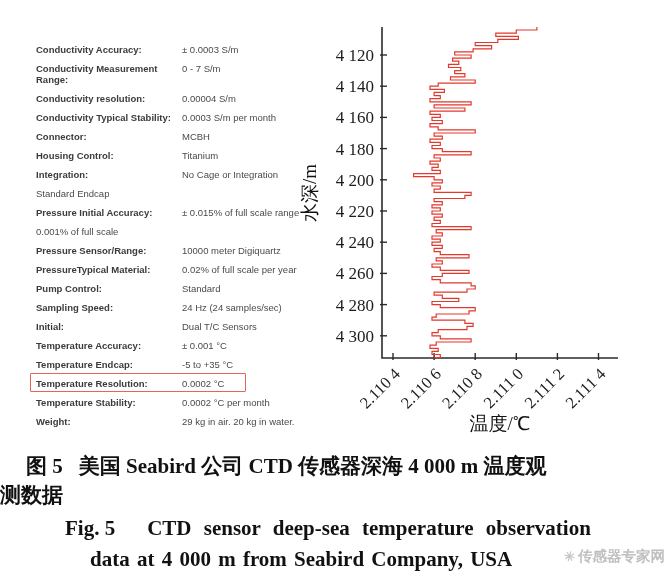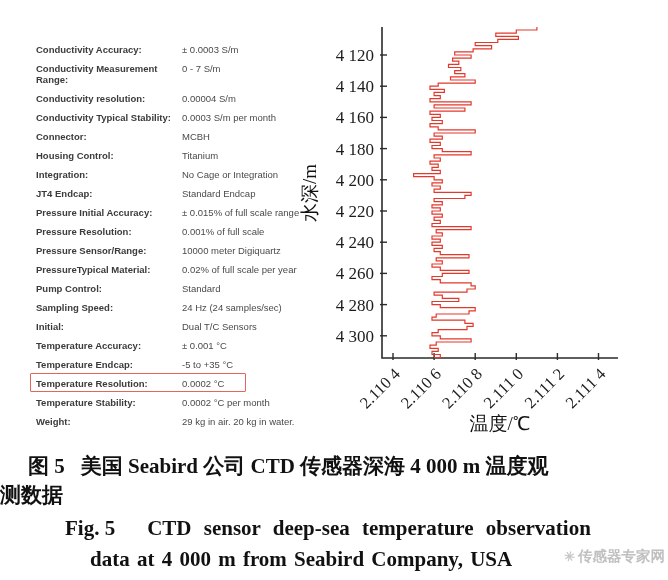--- a/index.html
+++ b/index.html
@@ -15,21 +15,21 @@
   .spec-row.highlight::after{
     content:"";position:absolute;left:-6px;right:58px;top:-5px;bottom:-3px;
     border:1.5px solid #e4655c;border-radius:1px;pointer-events:none;
   }
   
   .chart-wrap{position:absolute;left:300px;top:0;width:368px;height:446px;}
   
   .caption{position:absolute;left:0;top:451px;width:668px;color:#111;
     font-family:"Liberation Serif",serif;font-weight:bold;}
   .cap-line{white-space:nowrap;}
-  .cap-zh1{font-size:21px;line-height:31px;display:flex;gap:16px;margin-left:28px;}
+  .cap-zh1{padding-left:26px;font-size:21px;line-height:31px;display:flex;gap:16px;}
   .cap-zh2{font-size:21px;line-height:30px;font-family:Liberation Mono, monospace;}
   .cap-en1{padding-left:30px;font-size:21px;line-height:32px;display:flex;gap:32px;margin-left:35px;}
   .cap-en1 .rest{word-spacing:7px;}
   .cap-en2{padding-left:90px;font-size:21px;line-height:31px;word-spacing:2px;}
   
   .watermark{
     position:absolute;right:3px;top:547px;display:flex;align-items:center;gap:3px;
     color:#b5b5b5;font-size:14.5px;font-weight:bold;opacity:.85;
     font-family:"Liberation Sans",sans-serif;
   }
@@ -63,29 +63,27 @@
       </div>
       <div class="spec-row">
         <div class="spec-label">Housing Control:</div>
         <div class="spec-value">Titanium</div>
       </div>
       <div class="spec-row">
         <div class="spec-label">Integration:</div>
         <div class="spec-value">No Cage or Integration</div>
       </div>
       <div class="spec-row">
-        <div class="spec-label">JT4 Endcap:</div>
         <div class="spec-value">Standard Endcap</div>
       </div>
       <div class="spec-row">
         <div class="spec-label">Pressure Initial Accuracy:</div>
         <div class="spec-value">± 0.015% of full scale range</div>
       </div>
       <div class="spec-row">
-        <div class="spec-label">Pressure Resolution:</div>
         <div class="spec-value">0.001% of full scale</div>
       </div>
       <div class="spec-row">
         <div class="spec-label">Pressure Sensor/Range:</div>
         <div class="spec-value">10000 meter Digiquartz</div>
       </div>
       <div class="spec-row">
         <div class="spec-label">PressureTypical Material:</div>
         <div class="spec-value">0.02% of full scale per year</div>
       </div>

